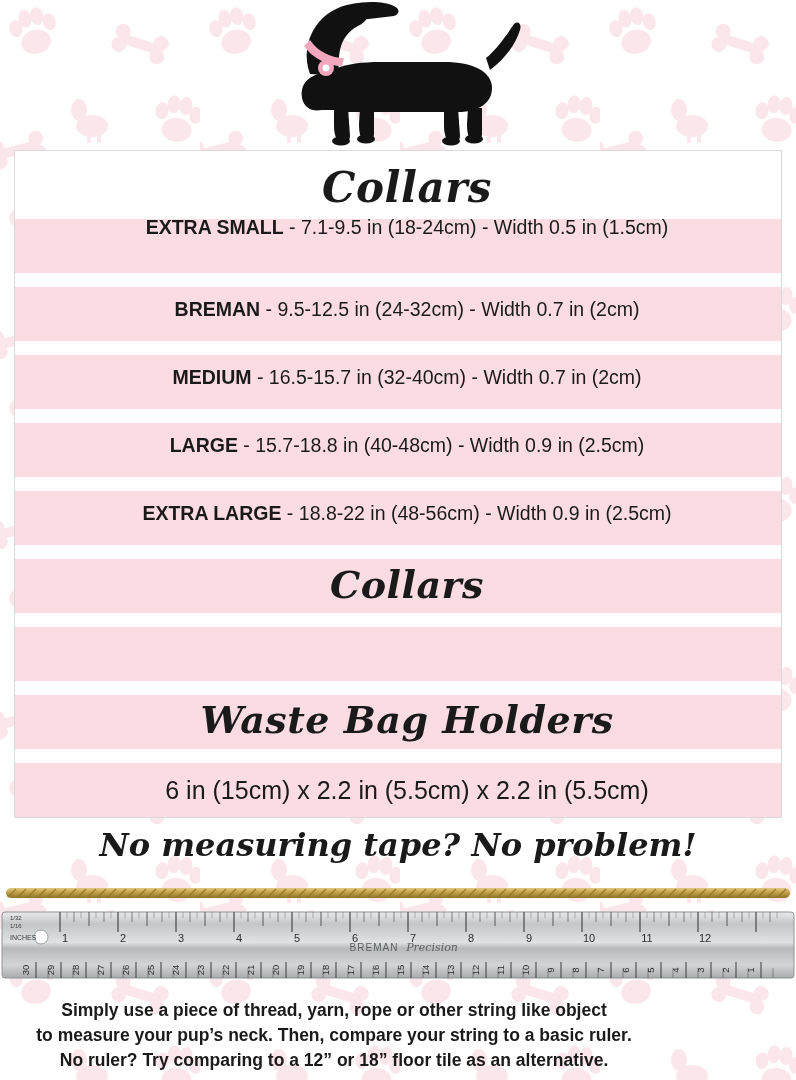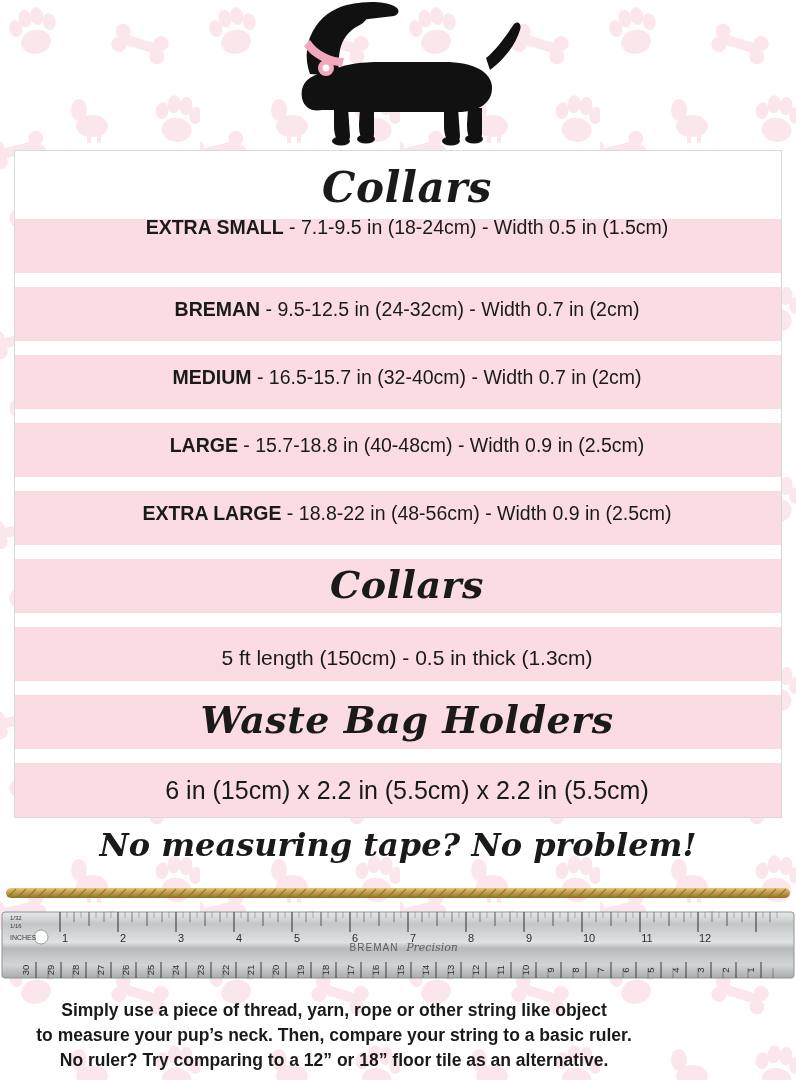--- a/index.html
+++ b/index.html
@@ -236,21 +236,20 @@
       <b>MEDIUM</b><span> - 16.5-15.7 in (32-40cm) - Width 0.7 in (2cm)</span>
     </div>
     <div class="row-line" style="top:283px;">
       <b>LARGE</b><span> - 15.7-18.8 in (40-48cm) - Width 0.9 in (2.5cm)</span>
     </div>
     <div class="row-line" style="top:351px;">
       <b>EXTRA LARGE</b><span> - 18.8-22 in (48-56cm) - Width 0.9 in (2.5cm)</span>
     </div>
 
     <div class="script-title" style="position:absolute; top:411px; left:0; width:100%; font-size:38px;">Collars</div>
-    <div class="row-line" style="top:495px; font-size:21px;">5 ft length (150cm) - 0.5 in thick (1.3cm)</div>
 
     <div class="script-title" style="position:absolute; top:546px; left:0; width:100%; font-size:38px;">Waste Bag Holders</div>
     <div class="row-line" style="top:625px; font-size:25px;">6 in (15cm) x 2.2 in (5.5cm) x 2.2 in (5.5cm)</div>
   </div>
 </div>
 
 <div class="no-tape">No measuring tape? No problem!</div>
 
 <div class="rope-wrap">
   <svg width="784" height="18" viewBox="0 0 784 18">

